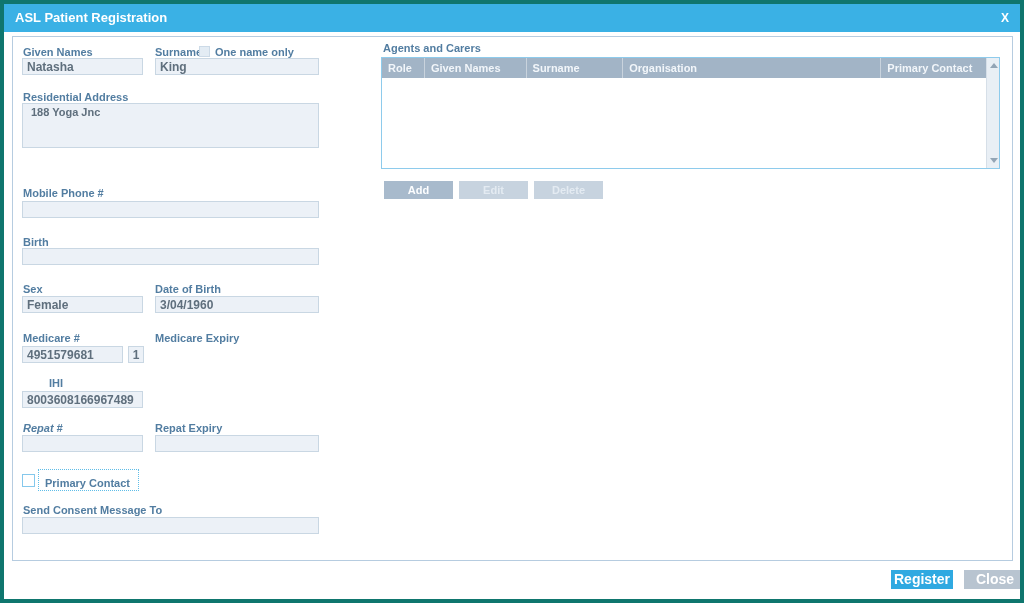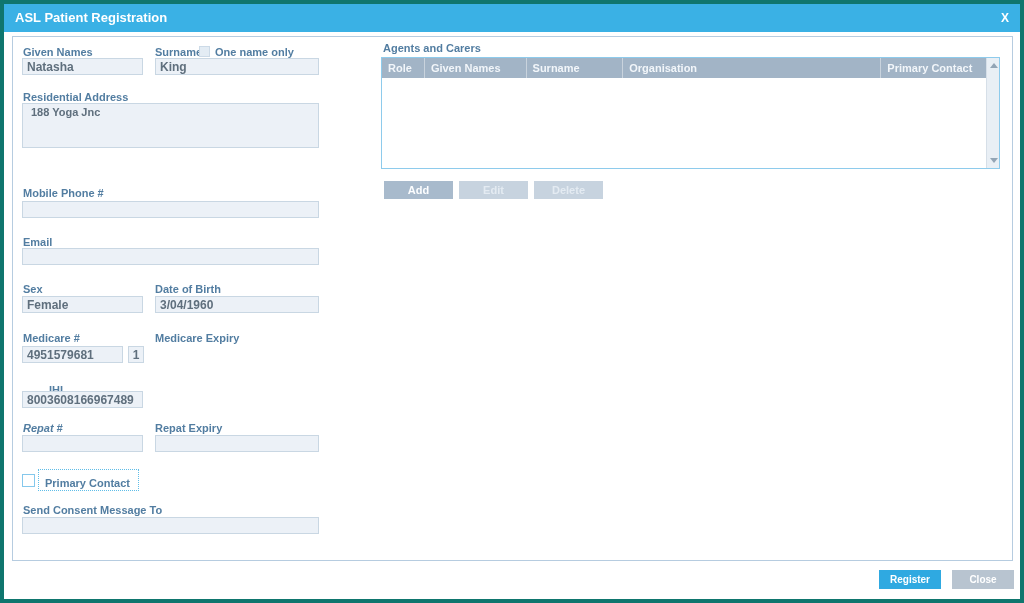--- a/index.html
+++ b/index.html
@@ -35,21 +35,21 @@
   .fld-resaddr { left:9px; top:66px; width:297px; height:45px; }
   .fld-suburb  { left:9px; top:116px; width:297px; white-space:pre; line-height:15px; }
   .search-ic   { position:absolute; right:9px; top:1px; }
   .lbl-mobile  { left:10px; top:150px; } .fld-mobile  { left:9px; top:164px; width:297px; }
   .lbl-email   { left:10px; top:199px; } .fld-email   { left:9px; top:211px; width:297px; }
   .lbl-sex     { left:10px; top:246px; } .fld-sex     { left:9px; top:259px; width:121px; }
   .lbl-dob     { left:142px; top:246px; }.fld-dob     { left:142px; top:259px; width:164px; }
   .lbl-medicare{ left:10px; top:295px; } .fld-medicare{ left:9px; top:309px; width:101px; }
   .fld-irn     { left:115px; top:309px; width:16px; text-align:center; padding:0 1px; }
   .lbl-medexp  { left:142px; top:295px; }.fld-medexp  { left:142px; top:309px; width:164px; }
-  .lbl-ihi     { left:10px; top:347px;padding-left:26px; } .fld-ihi     { left:9px; top:354px; width:121px; }
+  .lbl-ihi     { left:10px; top:340px;padding-left:26px; } .fld-ihi     { left:9px; top:354px; width:121px; }
   .lbl-repat   { left:10px; top:385px;font-style:italic; } .fld-repat   { left:9px; top:398px; width:121px; }
   .lbl-repexp  { left:142px; top:385px; }.fld-repexp  { left:142px; top:398px; width:164px; }
   .chk-primary { position:absolute; left:9px; top:437px; width:13px; height:13px;
                  background:#ffffff; border:1px solid #85c8ec; }
   .focusbox    { position:absolute; left:25px; top:432px; height:22px; padding:3px 8px 0 6px;
                  border:1px dotted #5fbde8; }
   .focusbox span{ color:#527da1; font-size:11px; font-weight:bold; }
   .lbl-consent { left:10px; top:467px; } .fld-consent { left:9px; top:480px; width:297px; }
 
   
@@ -71,22 +71,22 @@
   .arr-up   { top:5px;    border-bottom:5px solid #93a5b6; }
   .arr-down { bottom:5px; border-top:5px solid #93a5b6; }
 
   .gbtn{ position:absolute; top:144px; width:69px; height:18px; font-size:11px; font-weight:bold;
          text-align:center; line-height:18px; cursor:pointer; }
   .gbtn-add   { left:371px; background:#a8bacc; color:#fdfeff; }
   .gbtn-edit  { left:446px; background:#c7d3df; color:#e4ebf2; }
   .gbtn-del   { left:521px; background:#c7d3df; color:#e4ebf2; }
 
   
-  .fbtn{ position:absolute; top:566px; width:62px; height:19px; font-size:10px; font-weight:bold;
-         color:#ffffff; text-align:center; line-height:19px; cursor:pointer; }
+  .fbtn{ position:absolute; top:566px; width:62px; height:19px; font-size:14px; font-weight:bold;
+         color:#ffffff; text-align:center; line-height:19px; cursor:pointer;margin-left:12px; }
   .fbtn-register{ left:875px; background:#2fa9e1; }
   .fbtn-close   { left:948px; background:#b8c4d0; }
 </style>
 </head>
 <body>
 
 <div class="dialog">
 
   <div class="titlebar">
     <span class="title">ASL Patient Registration</span>
@@ -104,21 +104,21 @@
     <span class="chk-onename"></span>
     <span class="lbl lbl-onename">One name only</span>
 
     <span class="lbl lbl-resaddr">Residential Address</span>
     <div class="areafld fld-resaddr">188 Yoga Jnc</div>
 
 
     <span class="lbl lbl-mobile">Mobile Phone #</span>
     <input class="fld fld-mobile" value="" style="">
 
-    <span class="lbl lbl-email">Email</span>
+    <span class="lbl lbl-email">Birth</span>
     <input class="fld fld-email" value="" style="">
 
     <span class="lbl lbl-sex">Sex</span>
     <input class="fld fld-sex" value="Female" style="">
 
     <span class="lbl lbl-dob">Date of Birth</span>
     <input class="fld fld-dob" value="3/04/1960" style="">
 
     <span class="lbl lbl-medicare">Medicare #</span>
     <input class="fld fld-medicare" value="4951579681" style="">

